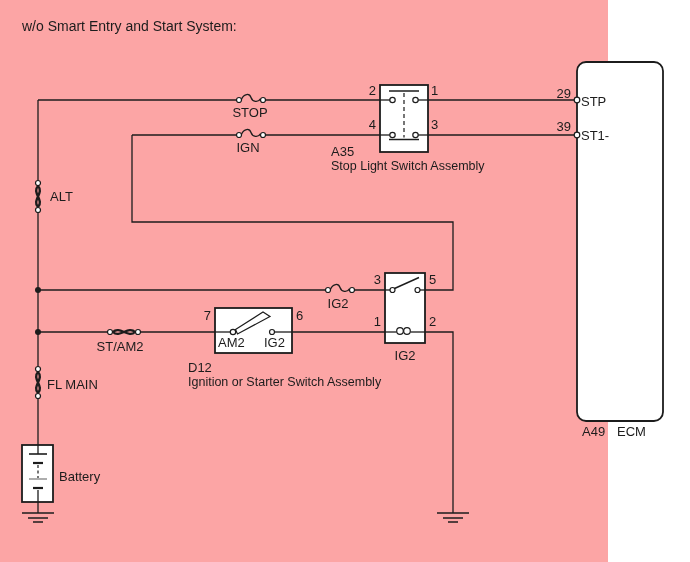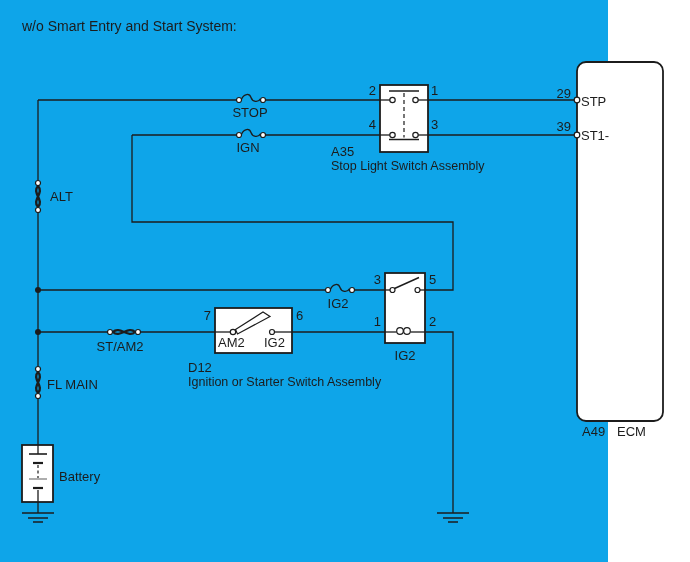--- a/index.html
+++ b/index.html
@@ -1,19 +1,19 @@
 <!DOCTYPE html>
 <html><head>
 <meta charset="utf-8">
 <style>
   html,body { margin:0; padding:0; background:#ffffff; }
   .canvas {
     position:relative;
     width:608px; height:562px;
-    background:#0ea5e9;
+    background:#fca5a5;
     font-family:"Liberation Sans", sans-serif;
   }
   svg { display:block; }
   svg text {
     font-family:"Liberation Sans", sans-serif;
     fill:#1c1c1c;
   }
   .title-text { font-size:14px; }
   .lbl   { font-size:13px; }
   .lbl-sm{ font-size:12.5px; }

